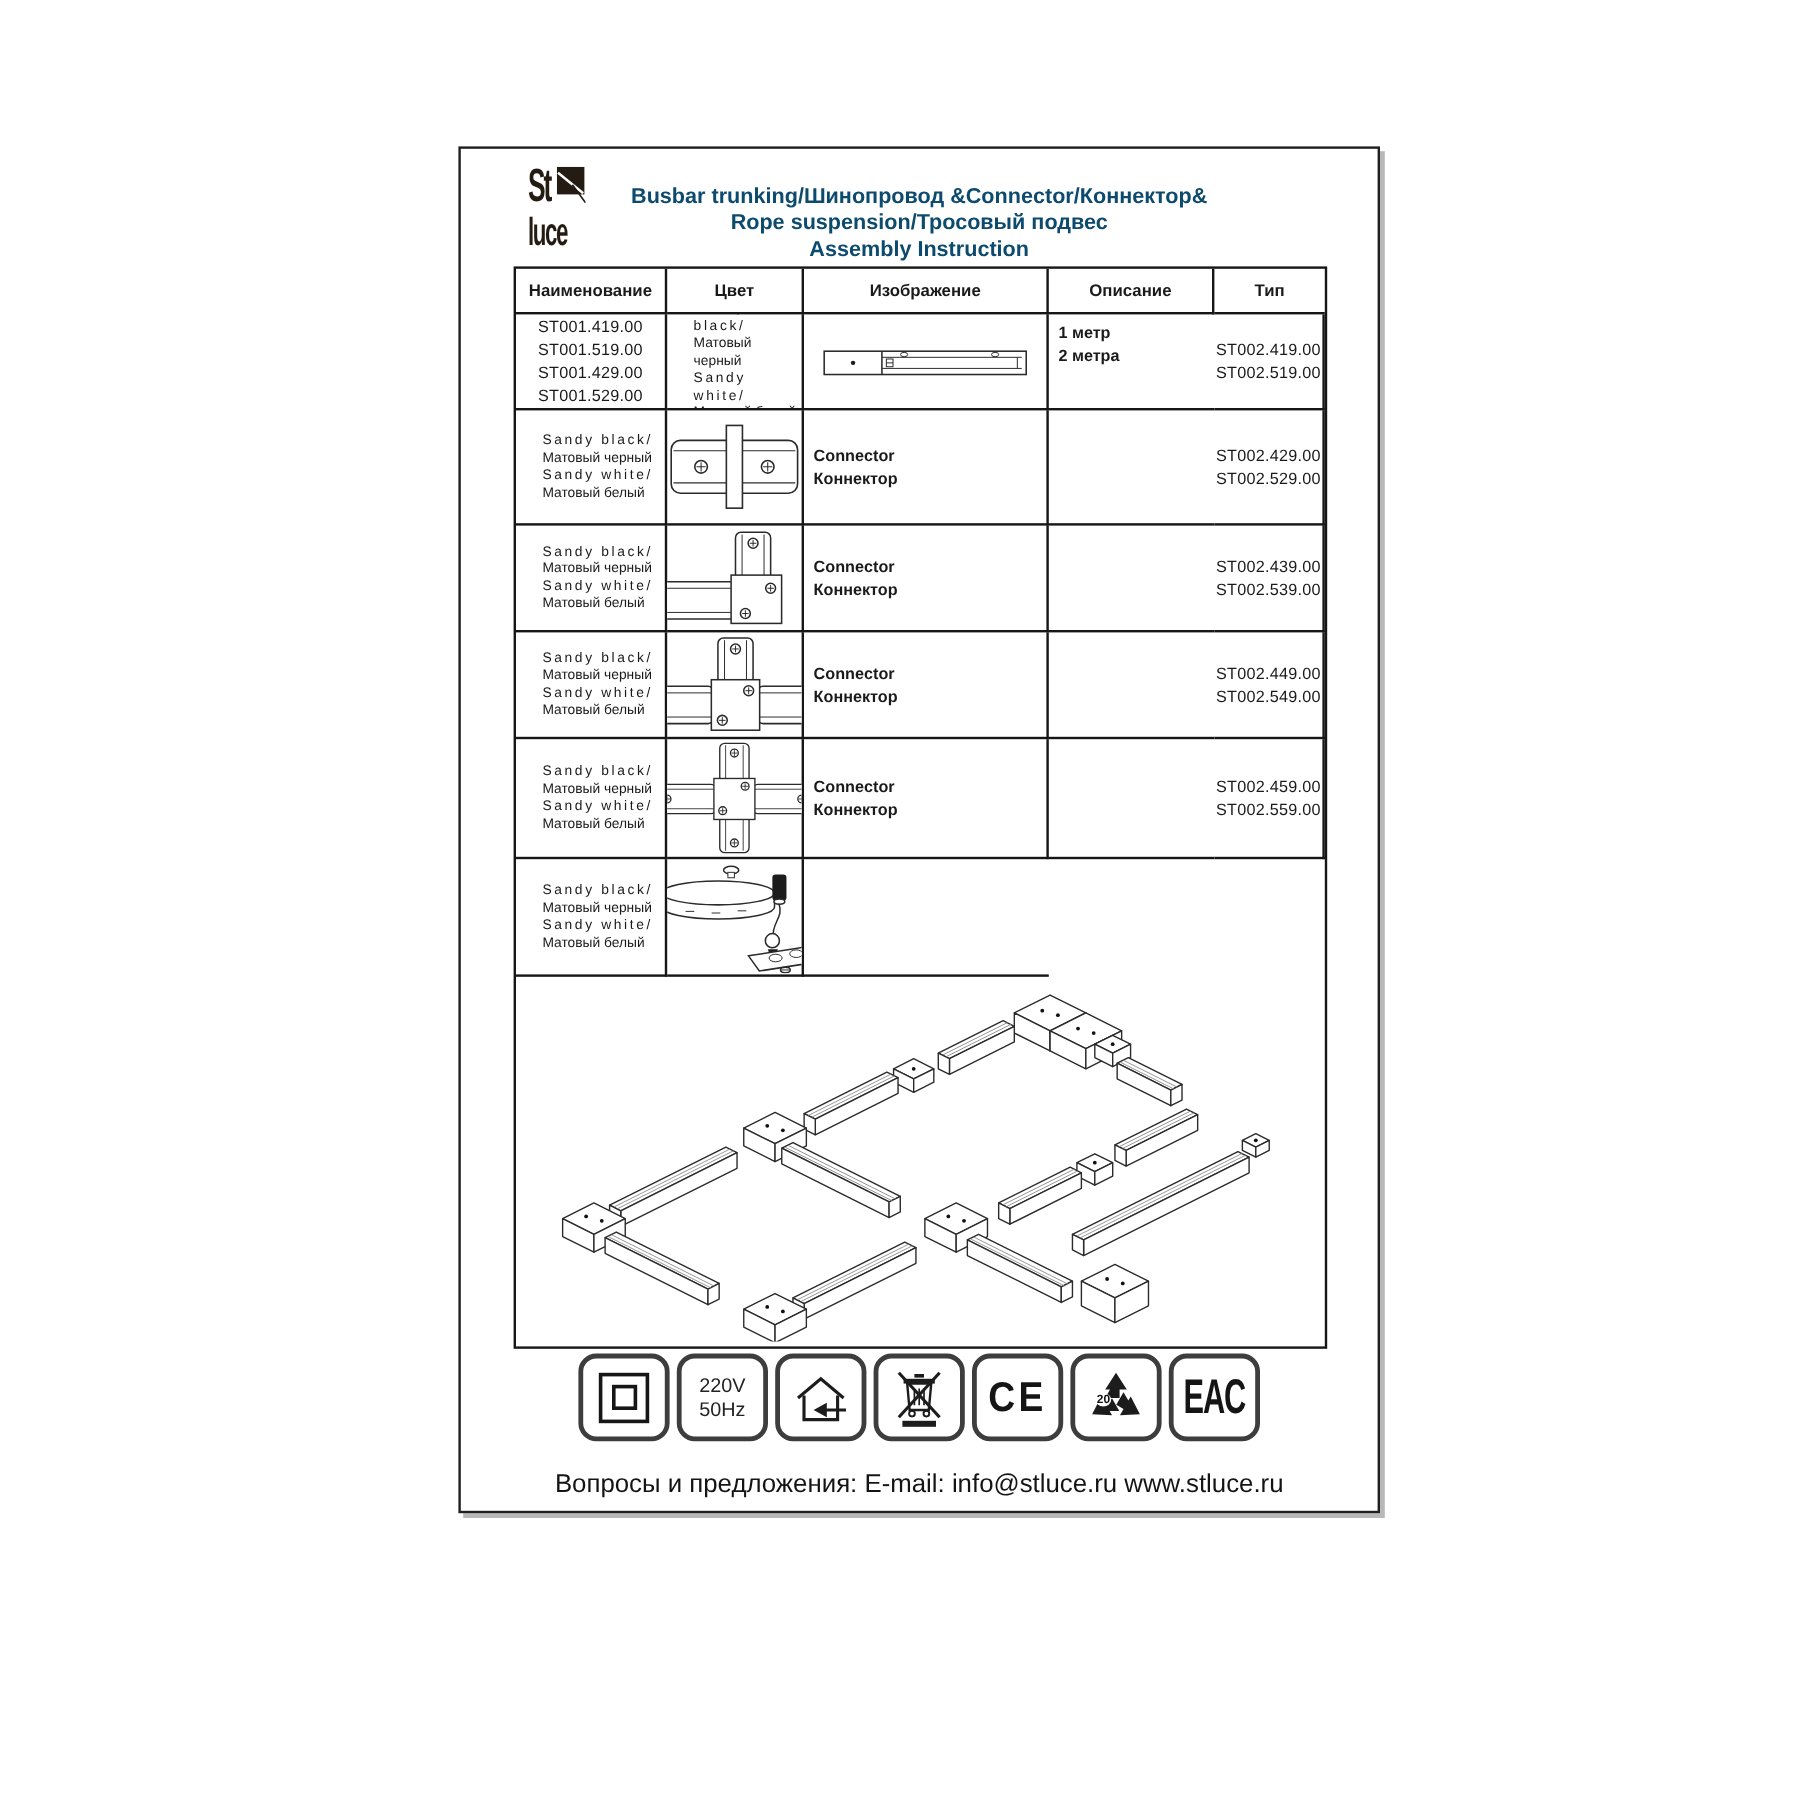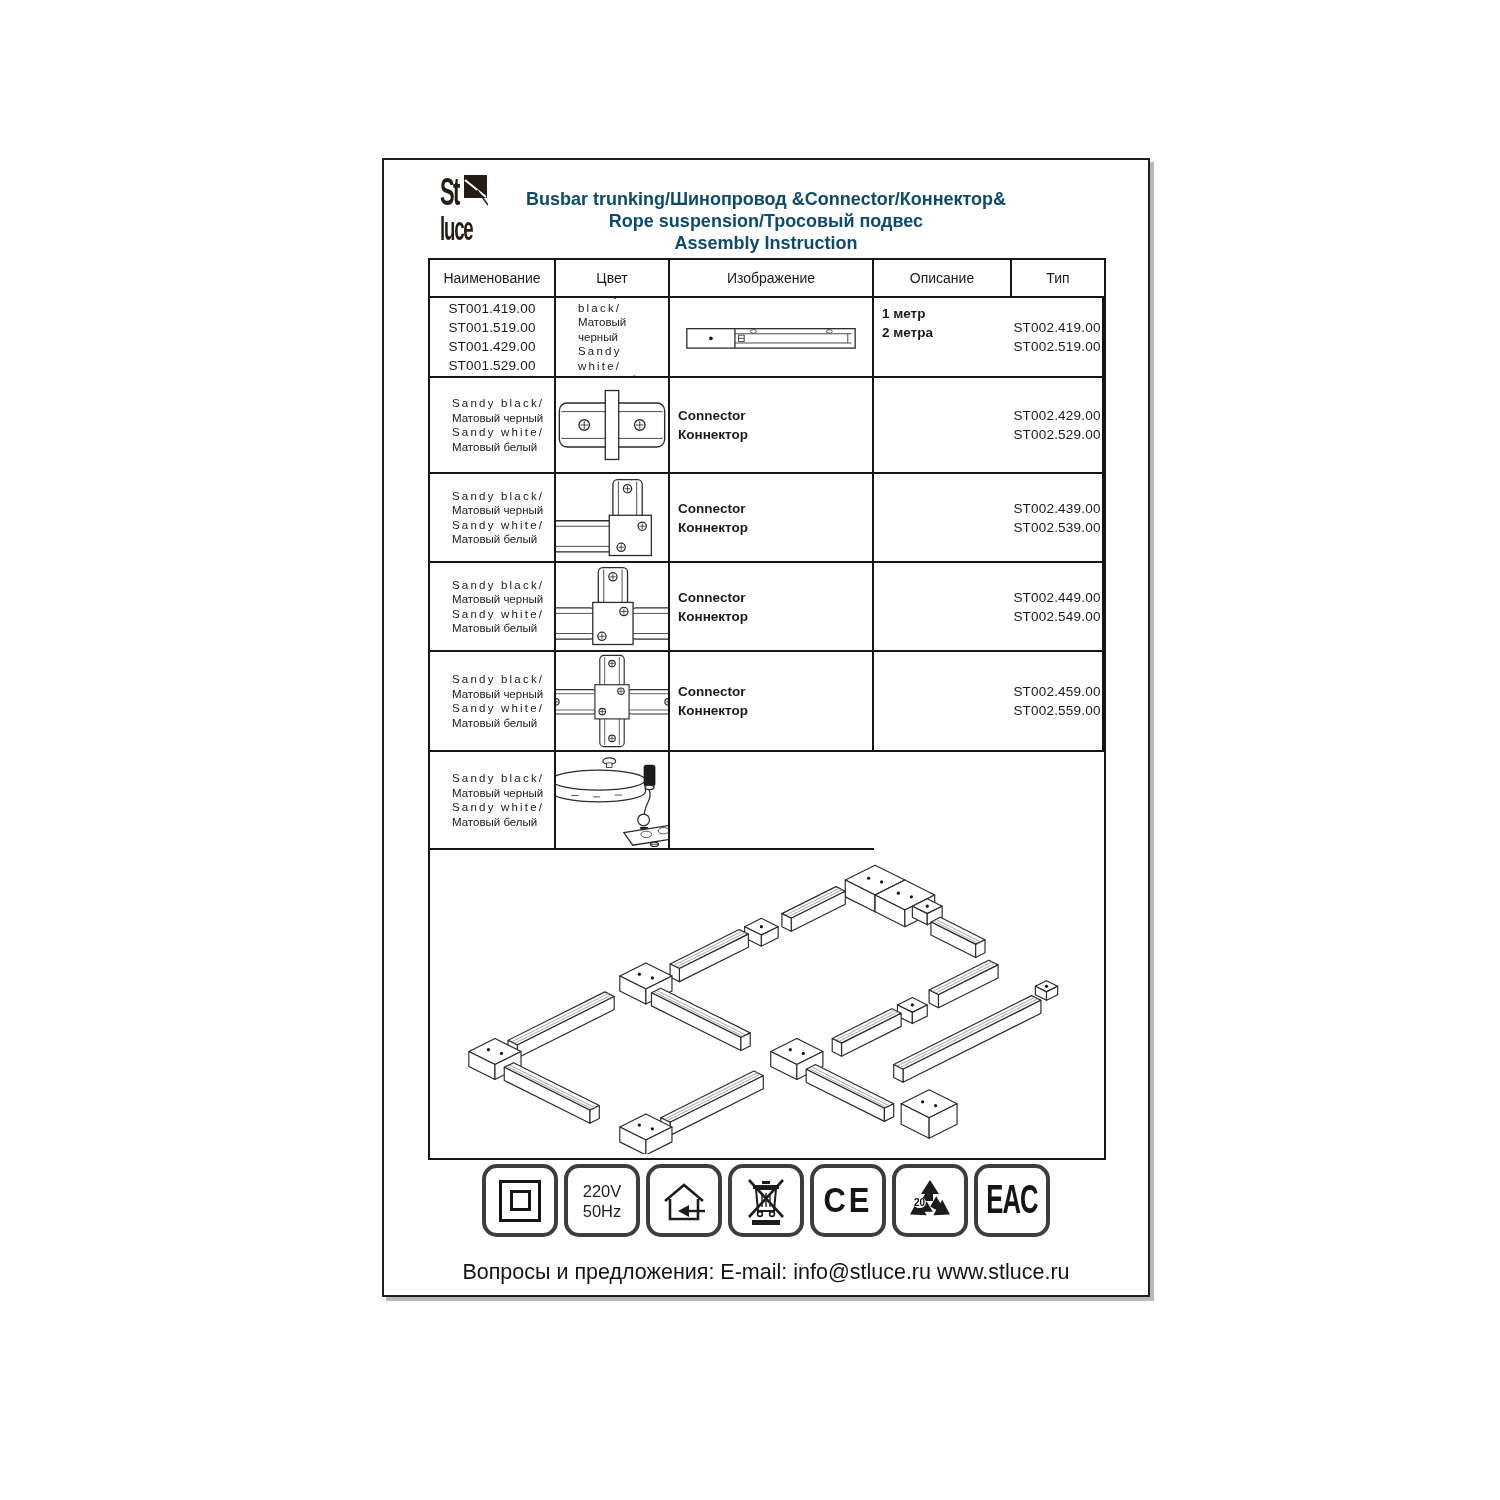--- a/index.html
+++ b/index.html
@@ -1,19 +1,19 @@
 <!DOCTYPE html>
 <html><head>
 <meta charset="utf-8">
 <style>
   html,body{margin:0;padding:0;background:#fff;}
   .canvas{position:relative;width:1500px;height:1500px;background:#fff;overflow:hidden;
           font-family:"Liberation Sans", sans-serif;color:#1a1a1a;}
   .page{position:absolute;left:382px;top:122px;width:768px;height:1139px;background:#fff;
-        border:2px solid #1f1f1f;box-sizing:border-box;box-shadow:4px 4px 0 rgba(125,125,125,.55);margin-top:36px;}
+        border:2px solid #1f1f1f;box-sizing:border-box;box-shadow:4px 4px 0 rgba(125,125,125,.55);}
 
   
   .logo{position:absolute;left:56px;top:14px;width:62px;height:80px;color:#241c12;}
   .logo-row1{display:flex;align-items:flex-start;height:38px;}
   .logo-st{font-weight:bold;font-size:38px;line-height:34px;letter-spacing:-3px;
            display:inline-block;transform:scale(.58,1.02);transform-origin:left top;}
   .logo-sq{margin-left:-8px;margin-top:1px;}
   .logo-luce{font-weight:bold;font-size:31px;line-height:30px;letter-spacing:-2px;
              display:inline-block;transform:scale(.60,1.05);transform-origin:left top;margin-top:2px;}
 
@@ -22,21 +22,21 @@
          font-weight:bold;font-size:18px;line-height:22px;white-space:pre-line;color:#0c4a6e;}
 
   
   .ptable{position:absolute;left:44px;top:98px;border:2px solid #161616;background:#fff;
           display:grid;grid-template-columns:126px 114px 204px 138px 92px;
           grid-template-rows:38px 80px 96px 89px 89px 100px 98px 308px;}
   .cell{border-right:2px solid #161616;border-bottom:2px solid #161616;box-sizing:border-box;
         display:flex;flex-direction:column;justify-content:center;overflow:hidden;}
   .cell.last-col{border-right:none;}
   .cell.last-row{border-bottom:none;}
-  .hcell{align-items:center;font-weight:normal;font-size:14px;justify-content:center;}
+  .hcell{align-items:center;font-weight:bold;font-size:14px;justify-content:center;}
   .codes{align-items:center;font-size:13.5px;line-height:19px;letter-spacing:.2px;
          white-space:pre-line;text-align:center;}
   .colors{padding-left:22px;font-size:11.5px;line-height:14.5px;}
   .colors .ls{letter-spacing:2.2px;}
   .imgcell{align-items:center;justify-content:center;}
   .desc{padding-left:8px;font-weight:bold;font-size:13.5px;line-height:19px;white-space:pre-line;}
   .typ{justify-content:flex-start;padding:6px 0 0 8px;font-weight:bold;font-size:13.5px;
        line-height:19px;white-space:pre-line;}
   .diagram{grid-column:1 / -1;align-items:center;justify-content:center;}
 

